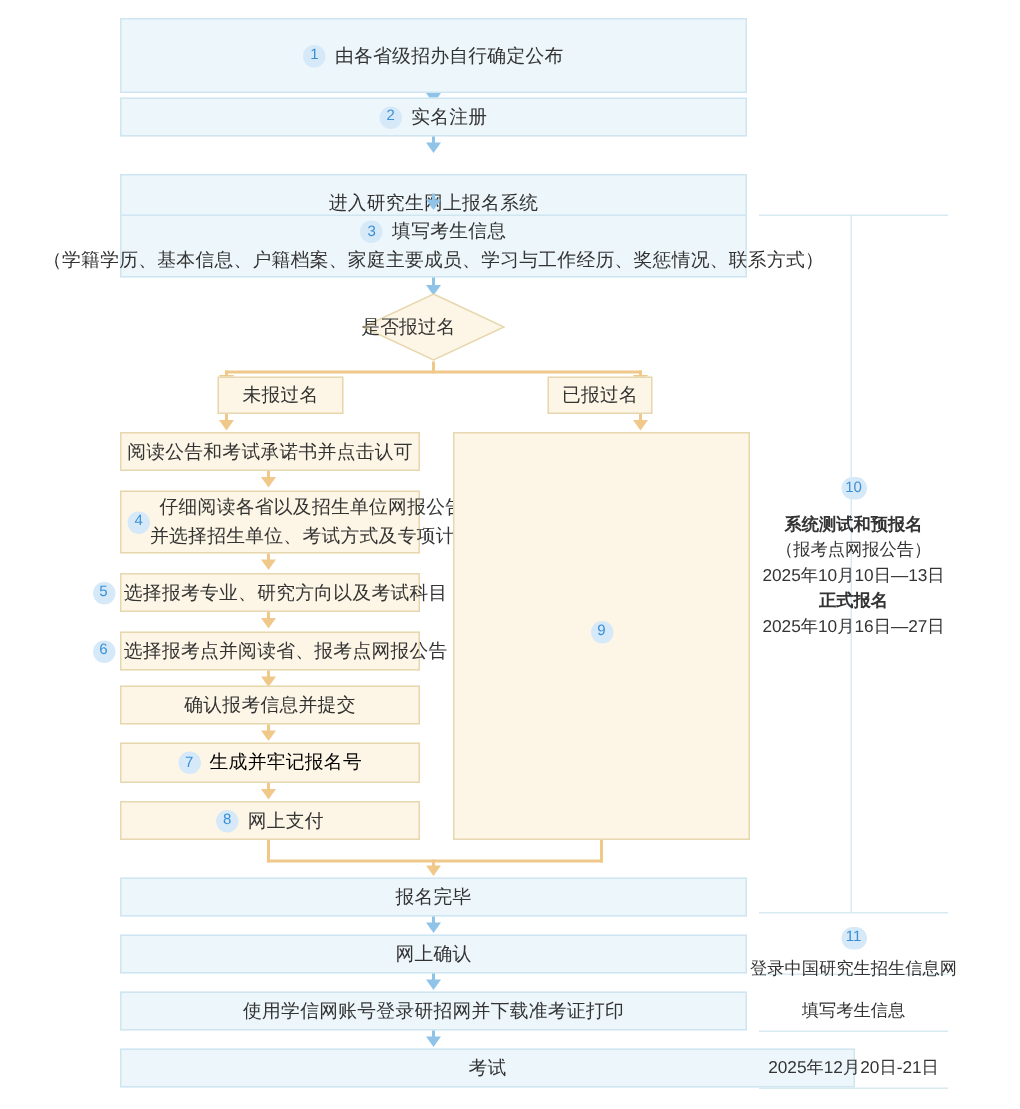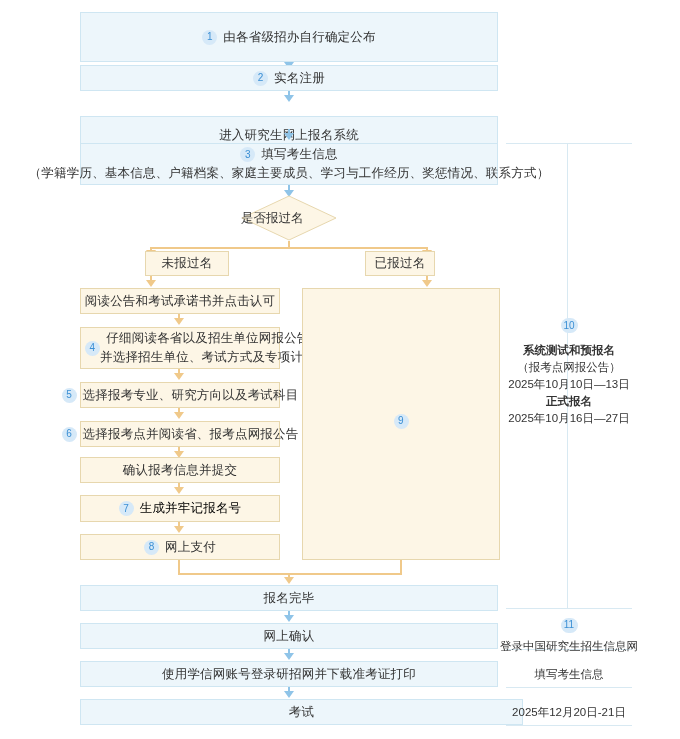--- a/index.html
+++ b/index.html
@@ -237,21 +237,21 @@
   </div>
   <div class="vline" style="left:288px;top:649px;height:8px;"></div>
   <div class="arrow" style="left:284px;top:653px;"></div>
 
   <div class="node blue" style="left:80px;top:661px;width:418px;height:26px;">
     <span class="ln">使用学信网账号登录研招网并下载准考证打印</span>
   </div>
   <div class="vline" style="left:288px;top:687px;height:8px;"></div>
   <div class="arrow" style="left:284px;top:691px;"></div>
 
-  <div class="node blue" style="left:80px;top:699px;width:443px;height:26px;justify-content:center;">
+  <div class="node blue" style="left:80px;top:699px;width:490px;height:26px;justify-content:center;">
     <span class="ln">考试</span>
   </div>
 
   <div class="rline rh" style="left:506px;top:143px;width:126px;"></div>
   <div class="rline rv" style="left:567px;top:143px;height:465px;"></div>
 
   <div class="ann" style="left:506px;top:320px;width:126px;height:105px;">
     <span class="badge wide" style="margin-bottom:9px;">10</span>
     <span class="hd">系统测试和预报名</span>
     <span class="t">（报考点网报公告）</span>

